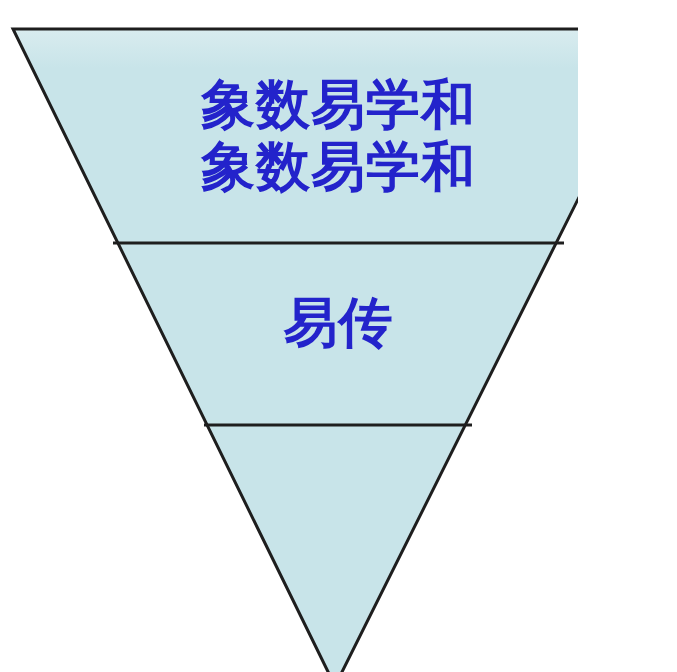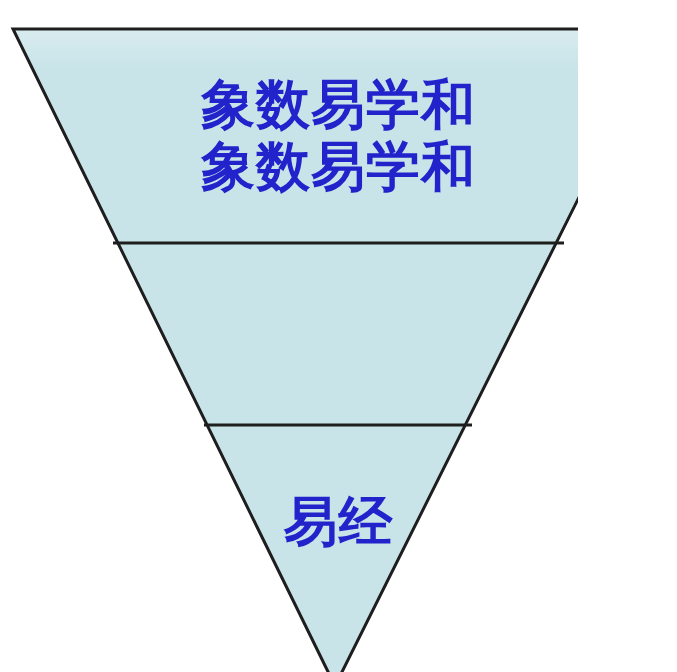--- a/index.html
+++ b/index.html
@@ -58,16 +58,16 @@
     <line x1="113" y1="227" x2="564" y2="227" stroke="#1e1e1e" stroke-width="3"></line>
 
     <line x1="204" y1="409" x2="472" y2="409" stroke="#1e1e1e" stroke-width="3"></line>
   </svg>
 
   <div class="level-label level-label-1">
     <div>象数易学和</div>
     <div>象数易学和</div>
   </div>
 
+  <div class="level-label level-label-2">易传</div>
 
-  <div class="level-label level-label-3">易经</div>
 
 </div>
 
 </body></html>

